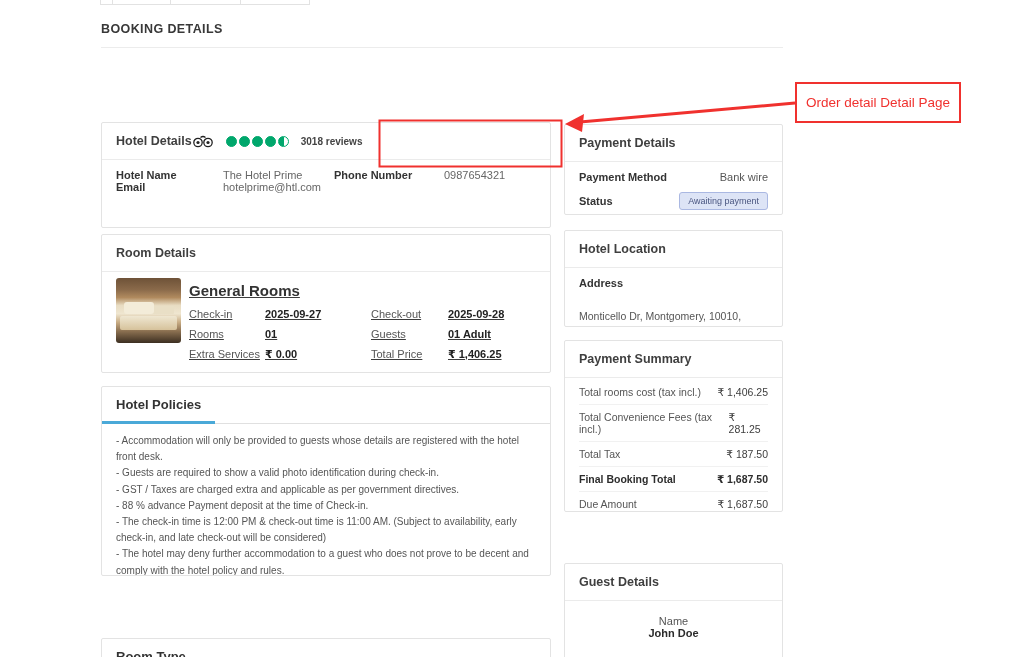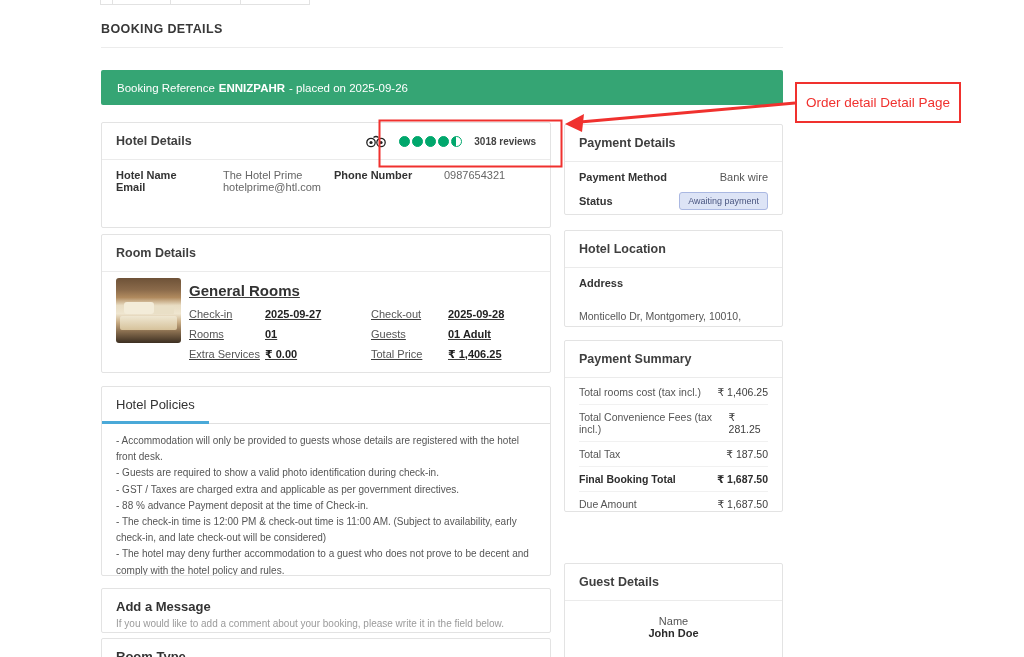--- a/index.html
+++ b/index.html
@@ -18,21 +18,21 @@
 
   .banner { position:absolute; left:101px; top:70px; width:682px; height:35px; background:#35a574;
     color:#fff; display:flex; align-items:center; padding-left:16px; font-size:11.5px; border-radius:2px; }
   .banner b { margin:0 4px; }
 
   .col-left  { position:absolute; left:101px; top:122px; width:450px; height:535px; }
   .col-right { position:absolute; left:564px; top:124px; width:219px; height:533px; }
 
   .card { position:absolute; left:0; width:100%; background:#fff; border:1px solid #e3e3e3;
     border-radius:2px; overflow:hidden; }
-  .card-header { display:flex; justify-content:space-between; align-items:center;
+  .card-header { display:flex; align-items:center;
     padding:0 14px; height:37px; border-bottom:1px solid #ebebeb;
     font-size:12.5px; font-weight:bold; color:#3f3f3f; }
 
   
   .hd-body { padding:9px 14px; font-size:11px; }
   .hd-grid { display:grid; grid-template-columns:107px 111px 110px 1fr; row-gap:0; }
   .hd-grid .lbl { font-weight:bold; color:#333; }
   .hd-grid .val { color:#666; }
   .reviews { display:flex; align-items:center; gap:12px; cursor:pointer; }
   .dots { display:flex; gap:2px; }
@@ -52,21 +52,21 @@
     background:linear-gradient(180deg,#efe7d2,#d6c29b); border-radius:2px; }
   .rd-content { flex:1; padding-top:4px;text-decoration:underline; }
   .room-name { font-size:15px; font-weight:bold; color:#333; margin-bottom:9px; }
   .rd-grid { display:grid; grid-template-columns:76px 106px 77px 1fr; row-gap:8px; font-size:11px; }
   .rd-grid .lbl { color:#555; }
   .rd-grid .val { font-weight:bold; color:#222; }
 
   
   .hp-header { border-bottom:1px solid #e0e0e0; height:37px; }
   .hp-tab { display:inline-flex; align-items:center; height:37px; padding:0 14px;
-    font-size:13px; font-weight:normal; color:#333; border-bottom:3px solid #4aa9d8; cursor:pointer; }
+    font-size:13px; font-weight:bold; color:#333; border-bottom:3px solid #4aa9d8; cursor:pointer; }
   .hp-body { padding:9px 14px; font-size:10px; color:#555; line-height:1.62; }
 
   
   .am-body { padding:10px 14px; }
   .am-title { font-size:13px; font-weight:bold; color:#333; }
   .am-sub { font-size:10px; color:#9b9b9b; margin-top:4px; }
 
   
   .rt-body { padding:10px 14px; }
   .rt-title { font-size:13px; font-weight:bold; color:#333; }
@@ -112,25 +112,20 @@
     <i style="left:0"></i>
     <i style="left:12px"></i>
     <i style="left:70px"></i>
     <i style="left:140px"></i>
     <i style="left:209px"></i>
   </div>
 
   <div class="page-title">BOOKING DETAILS</div>
   <div class="title-rule"></div>
 
-  <div class="banner">
-    <span>Booking Reference</span>
-    <b>ENNIZPAHR</b>
-    <span>- placed on 2025-09-26</span>
-  </div>
 
   <div class="col-left">
 
     <div class="card" style="top:0; height:106px;">
       <div class="card-header">
         <span>Hotel Details</span>
         <span class="reviews">
           <span style="display:flex;">
             <svg width="22" height="13" viewBox="0 0 22 13">
               <g fill="none" stroke="#222" stroke-width="1.3">
@@ -200,26 +195,20 @@
         <div>- Accommodation will only be provided to guests whose details are registered with the hotel front desk.</div>
         <div>- Guests are required to show a valid photo identification during check-in.</div>
         <div>- GST / Taxes are charged extra and applicable as per government directives.</div>
         <div>- 88 % advance Payment deposit at the time of Check-in.</div>
         <div>- The check-in time is 12:00 PM &amp; check-out time is 11:00 AM. (Subject to availability, early check-in, and late check-out will be considered)</div>
         <div>- The hotel may deny further accommodation to a guest who does not prove to be decent and comply with the hotel policy and rules.</div>
 
       </div>
     </div>
 
-    <div class="card" style="top:466px; height:45px;">
-      <div class="am-body">
-        <div class="am-title">Add a Message</div>
-        <div class="am-sub">If you would like to add a comment about your booking, please write it in the field below.</div>
-      </div>
-    </div>
 
     <div class="card" style="top:516px; height:60px;">
       <div class="rt-body">
         <div class="rt-title">Room Type</div>
       </div>
     </div>
 
   </div>
 
   <div class="col-right">

